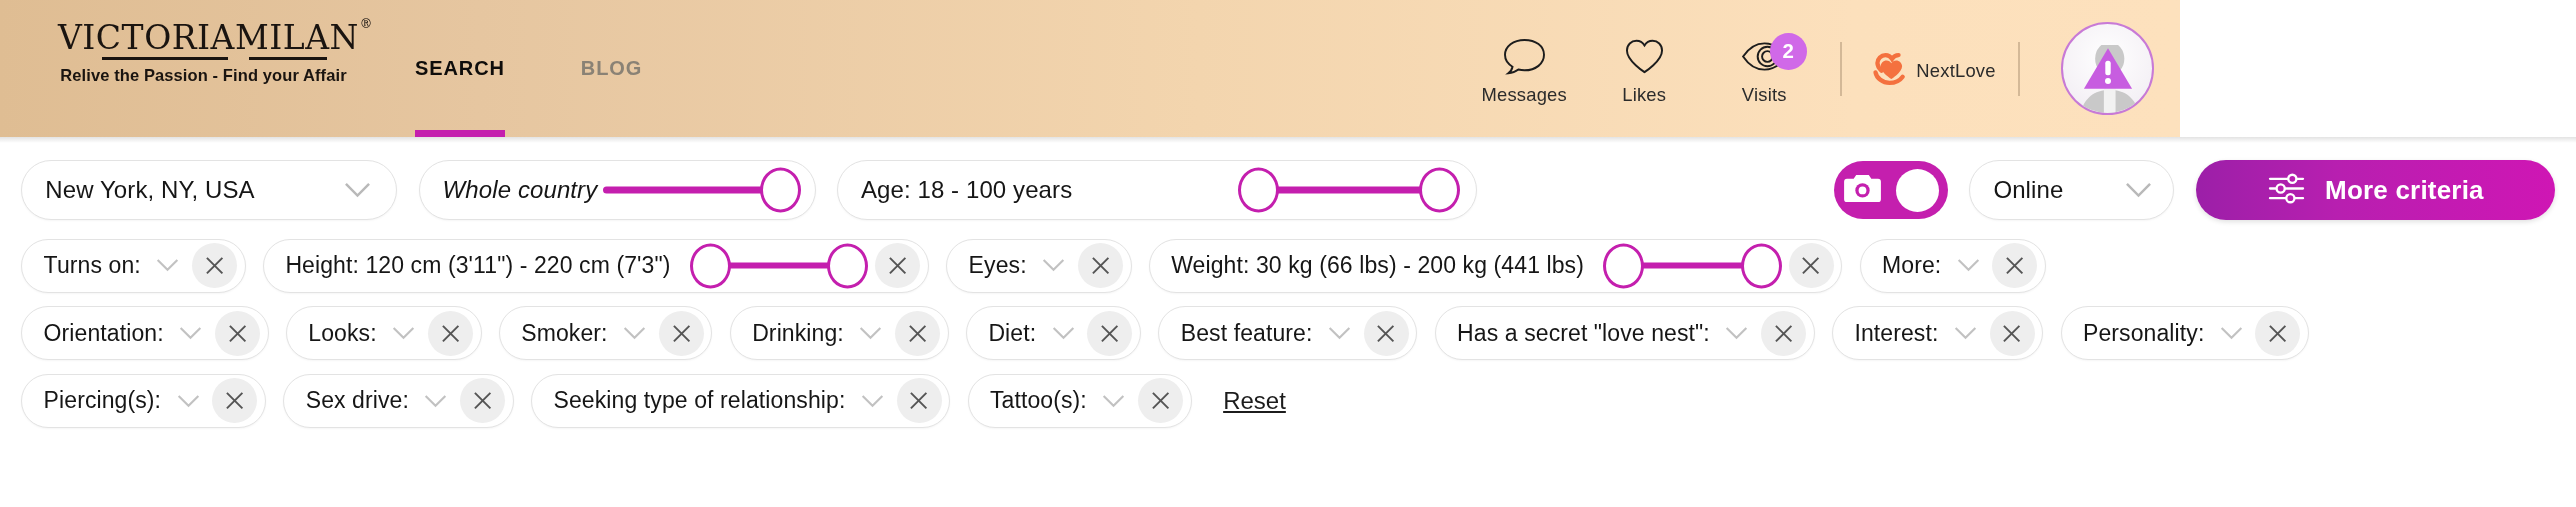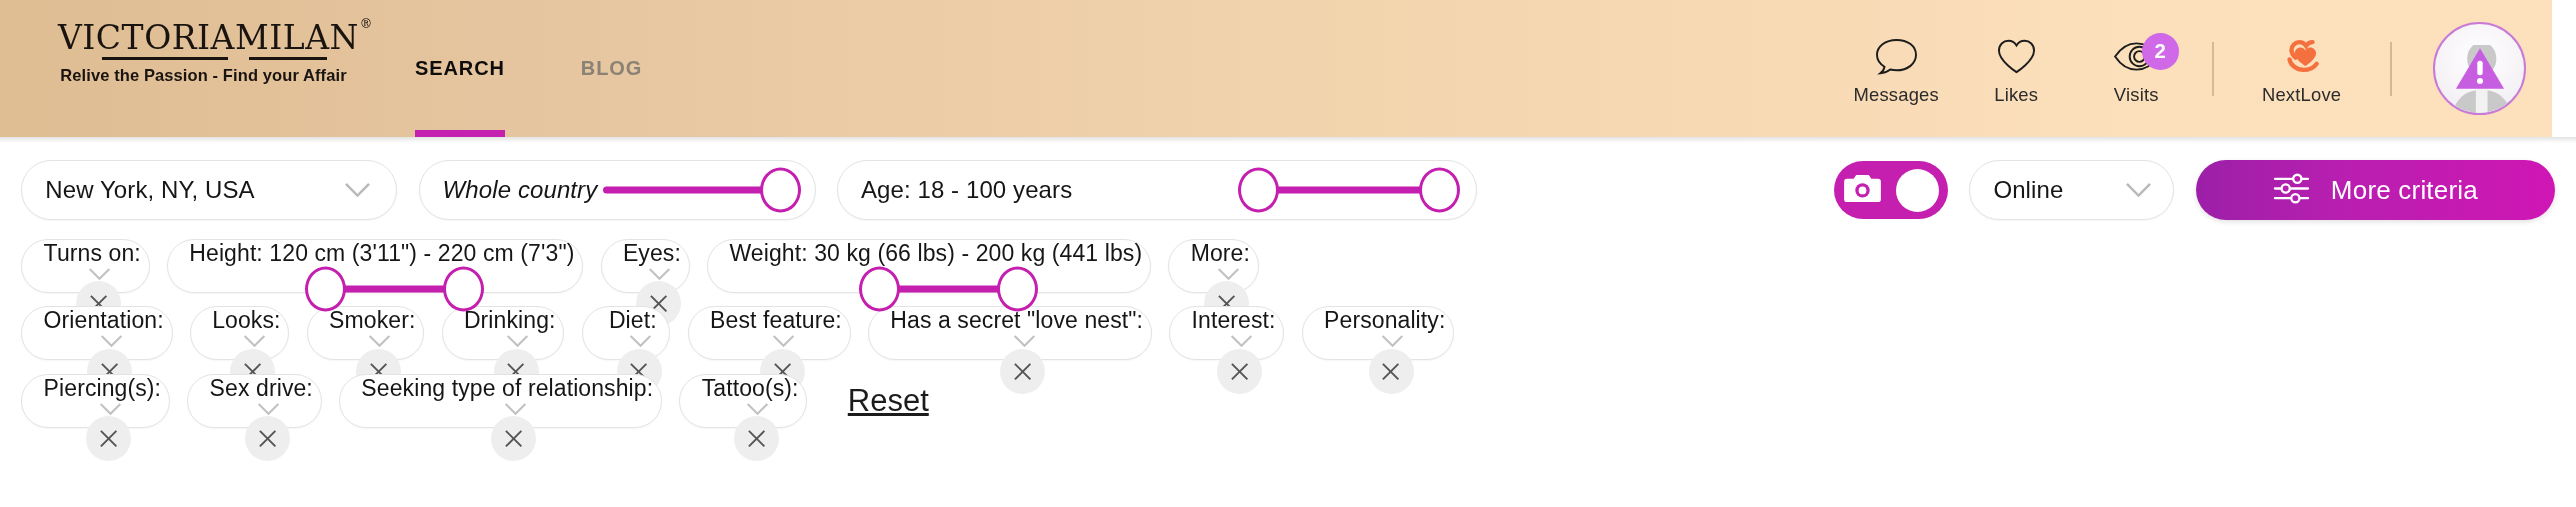--- a/index.html
+++ b/index.html
@@ -6,21 +6,21 @@
   html, body {
     width: 2576px; height: 508px;
     font-family: "Liberation Sans", sans-serif;
     background: #ffffff;
     overflow: hidden;
   }
 
   
   .header {
     position: relative;
-    width: 2552px; height: 137px;
+    width: 2180px; height: 137px;
     background: linear-gradient(to right, #dfbd93 0%, #e6c6a0 22%, #f3d5ae 55%, #fce0bc 85%, #fde1bd 100%);
     display: flex; align-items: flex-start;
   }
   .logo-block {
     position: absolute; left: 58px; top: 21.3px;
     width: 291px;
     text-align: center;
     user-select: none;
   }
   .logo-word {
@@ -95,21 +95,21 @@
     font-size: 20.4px; font-weight: 700;
     display: flex; align-items: center; justify-content: center;
     padding: 0 7.8px;
   }
   .divider-v {
     width: 1.9px; height: 54px; background: #c6ab8b; opacity: .75;
     margin: 0 15.5px; align-self: center;
   }
   .nextlove-item {
     width: 145px; height: 137px;
-    display: flex; flex-direction: column;
+    display: flex; flex-direction: row;
     align-items: center; justify-content: center;
     gap: 4.8px; cursor: pointer; padding-top: 5.8px;
   }
   .avatar-item {
     width: 145px; height: 137px;
     display: flex; align-items: center; justify-content: center;
     cursor: pointer;
   }
   .avatar {
     width: 93px; height: 93px; border-radius: 50%;
@@ -148,21 +148,21 @@
     border: 1.6px solid #e3e3e3;
     border-radius: 43px;
     height: 60px;
     padding: 0 9.7px 0 23px;
     white-space: nowrap;
     box-shadow: 0 1px 1.9px rgba(0,0,0,.04);
   }
   .pill .plabel {
     font-size: 24px; color: #161616; letter-spacing: 0.1px;
   }
-  .pill.small { height: 54px; padding: 0 7.8px 0 21.3px; flex-direction: column; }
+  .pill.small { height: 54px; padding: 0 7.8px 0 21.3px; }
   .pill.small .plabel { font-size: 23px; }
 
   
   .chev { margin-left: 15.5px; display: inline-flex; align-items: center; cursor: pointer; }
   .chev svg { display: block; }
 
   
   .xbtn {
     width: 45px; height: 45px; border-radius: 50%;
     background: #eeeeee;
@@ -216,32 +216,32 @@
 
   .more-btn {
     height: 60px; min-width: 359px;
     border-radius: 39px;
     background: linear-gradient(to right, #9c1fa8 0%, #b81fb0 40%, #cf16b4 100%);
     color: #fff;
     display: flex; align-items: center; justify-content: center;
     gap: 19.4px; padding: 0 39px; cursor: pointer; flex: none;
     box-shadow: 0 1.9px 4.8px rgba(0,0,0,.12);
   }
-  .more-btn .mlabel { font-size: 26px; font-weight: 400; letter-spacing: 0.2px; }
+  .more-btn .mlabel { font-size: 26px; font-weight: 700; letter-spacing: 0.2px; }
 
   
   .height-pill { padding-right: 7.8px; }
   .height-pill .slider { width: 167px; margin-left: 25px; }
   .weight-pill { padding-right: 7.8px; }
   .weight-pill .slider { width: 167px; margin-left: 25px; }
 
   .reset-link {
-    font-size: 31px; color: #1c1c1c;
+    font-size: 24px; color: #1c1c1c;
     text-decoration: underline; cursor: pointer;
-    margin-left: 23px; white-space: nowrap;
+    margin-left: 14px; white-space: nowrap;
   }
 </style>
 </head>
 <body>
 
 <div class="header">
 
   <div class="logo-block">
     <div class="logo-word">
       <span>VICTORIAMILAN</span><span class="sup">®</span>

